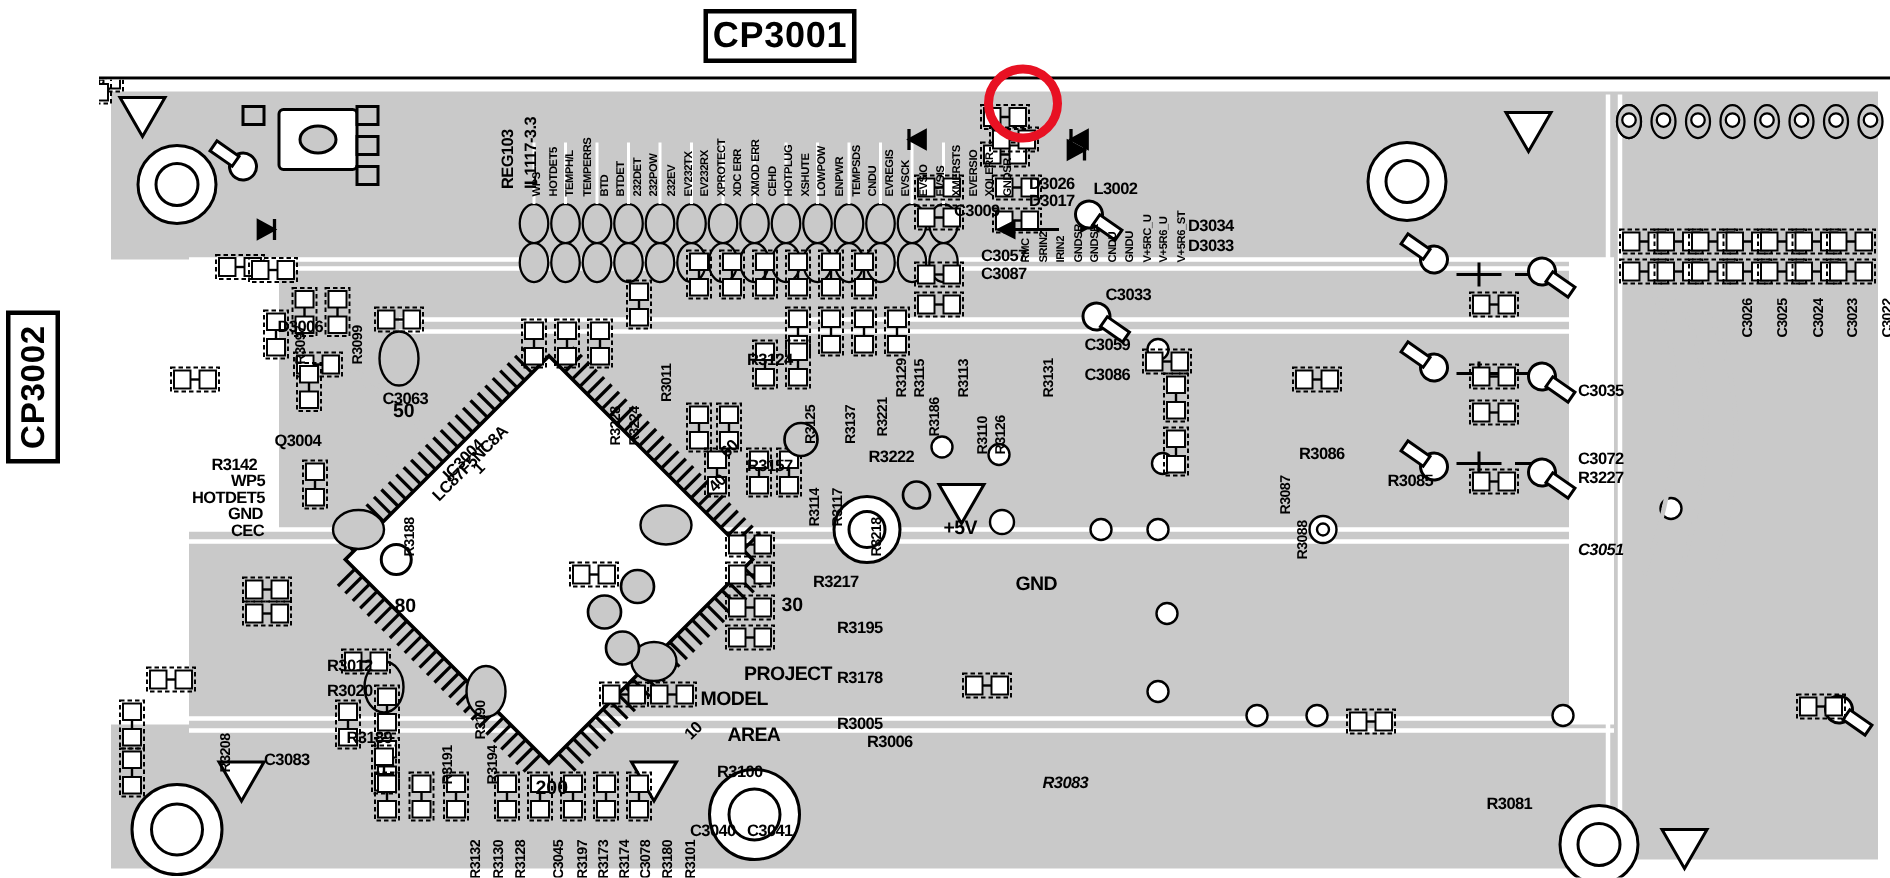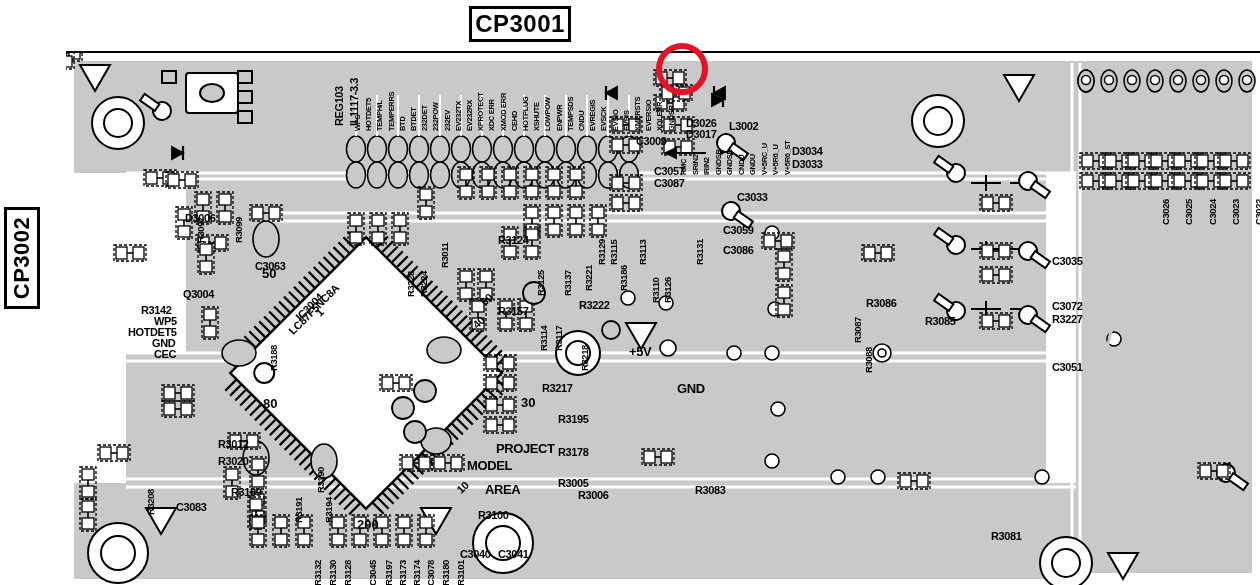--- a/index.html
+++ b/index.html
@@ -723,26 +723,26 @@
         <div class="t ref" style="left: 726px; top: 106px; transform-origin: 0px 0px;">D3033</div>
         <div class="t ref" style="left: 588px; top: 113px; transform-origin: 0px 0px;">C3057</div>
         <div class="t ref" style="left: 588px; top: 125px; transform-origin: 0px 0px;">C3087</div>
         <div class="t ref" style="left: 671px; top: 139px; transform-origin: 0px 0px;">C3033</div>
         <div class="t ref" style="left: 657px; top: 172px; transform-origin: 0px 0px;">C3059</div>
         <div class="t ref" style="left: 657px; top: 192px; transform-origin: 0px 0px;">C3086</div>
         <div class="t ref" style="left: 800px; top: 245px; transform-origin: 0px 0px;">R3086</div>
         <div class="t ref sm" style="left: 787px; top: 290px; transform: rotate(-90deg); transform-origin: 0px 0px;">R3087</div>
         <div class="t ref sm" style="left: 798px; top: 320px; transform: rotate(-90deg); transform-origin: 0px 0px;">R3088</div>
         <div class="t ref" style="left: 859px; top: 263px; transform-origin: 0px 0px;">R3085</div>
-        <div class="t ref" style="left: 629px; top: 432px; transform-origin: 0px 0px;">R3083</div>
+        <div class="t ref" style="left: 629px; top: 464px; transform-origin: 0px 0px; font-style: italic;">R3083</div>
         <div class="t ref" style="left: 925px; top: 478px; transform-origin: 0px 0px;">R3081</div>
         <div class="t ref" style="left: 986px; top: 203px; transform-origin: 0px 0px;">C3035</div>
         <div class="t ref" style="left: 986px; top: 248px; transform-origin: 0px 0px;">C3072</div>
         <div class="t ref" style="left: 986px; top: 261px; transform-origin: 0px 0px;">R3227</div>
-        <div class="t ref" style="left: 986px; top: 309px; transform-origin: 0px 0px;">C3051</div>
+        <div class="t ref" style="left: 986px; top: 309px; transform-origin: 0px 0px; font-style: italic;">C3051</div>
         <div class="t ref sm" style="left: 1095px; top: 172px; transform: rotate(-90deg); transform-origin: 0px 0px;">C3026</div>
         <div class="t ref sm" style="left: 1118px; top: 172px; transform: rotate(-90deg); transform-origin: 0px 0px;">C3025</div>
         <div class="t ref sm" style="left: 1142px; top: 172px; transform: rotate(-90deg); transform-origin: 0px 0px;">C3024</div>
         <div class="t ref sm" style="left: 1165px; top: 172px; transform: rotate(-90deg); transform-origin: 0px 0px;">C3023</div>
         <div class="t ref sm" style="left: 1188px; top: 172px; transform: rotate(-90deg); transform-origin: 0px 0px;">C3022</div>
       </div>
 
     <div id="pinname-layer">
         <div class="t pinname" style="left: 288px; top: 78px;">WPS</div>
         <div class="t pinname" style="left: 299.2px; top: 78px;">HOTDET5</div>

